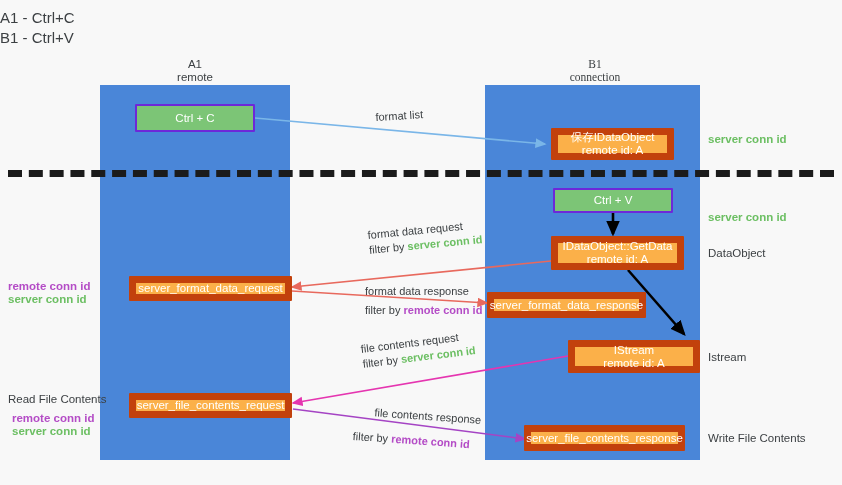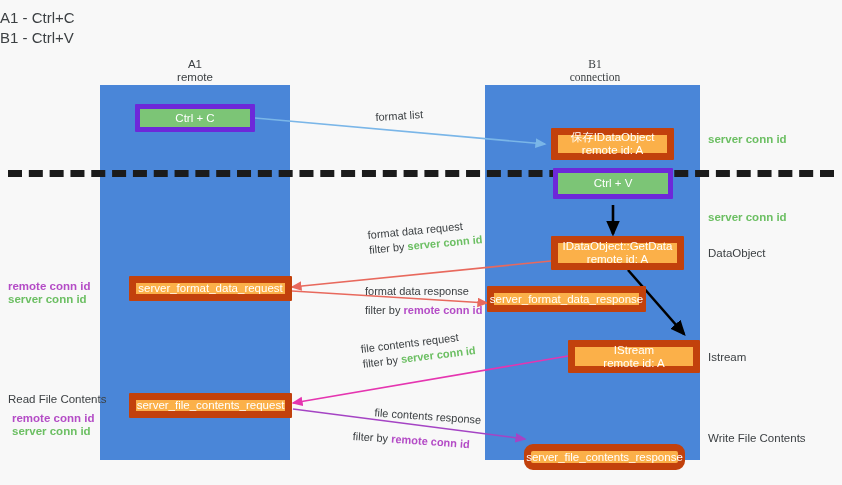--- a/index.html
+++ b/index.html
@@ -46,21 +46,21 @@
     display: flex;
     flex-direction: column;
     align-items: center;
     justify-content: center;
     color: #ffffff;
     font-size: 11.5px;
     line-height: 13px;
     text-align: center;
     border-radius: 1px;
   }
-  .node.green { background: #7cc576; border: 5px solid #6d28d9; }
+  .node.green { background: #7cc576; border: 2px solid #6d28d9; }
   .node.orange { background: #fbb049; border: 7px solid #c2410c; }
   .node span { display: block; white-space: nowrap; }
 
   .side-label {
     position: absolute;
     font-size: 11.5px;
     color: #3c4043;
     line-height: 14px;
     white-space: nowrap;
   }
@@ -153,39 +153,39 @@
 
   <div class="node orange" style="left:129px; top:393px; width:163px; height:25px;">
     <span>server_file_contents_request</span>
   </div>
 
   <div class="node orange" style="left:551px; top:128px; width:123px; height:32px;">
     <span>保存IDataObject</span>
     <span>remote id: A</span>
   </div>
 
-  <div class="node green" style="left:553px; top:168px; width:120px; height:31px;">
+  <div class="node green" style="left:553px; top:188px; width:120px; height:25px;">
     <span>Ctrl + V</span>
   </div>
 
   <div class="node orange" style="left:551px; top:236px; width:133px; height:34px;">
     <span>IDataObject::GetData</span>
     <span>remote id: A</span>
   </div>
 
   <div class="node orange" style="left:568px; top:340px; width:132px; height:33px;">
     <span>IStream</span>
     <span>remote id: A</span>
   </div>
 
-  <div class="node orange" style="left:487px; top:286px; width:159px; height:26px;">
+  <div class="node orange" style="left:487px; top:292px; width:159px; height:26px;">
     <span>server_format_data_response</span>
   </div>
 
-  <div class="node orange" style="left:524px; top:444px; width:161px; height:26px;border-radius:9px;">
+  <div class="node orange" style="left:524px; top:425px; width:161px; height:26px;">
     <span>server_file_contents_response</span>
   </div>
 
   <div class="edge-label rot" style="left:375px; top:110px; transform: rotate(-3.5deg);">
     <span>format list</span>
   </div>
 
   <div class="edge-label rot" style="left:367px; top:228px; transform: rotate(-5.5deg);">
     <div><span>format data request</span></div>
     <div><span>filter by </span><b class="conn-green">server conn id</b></div>

